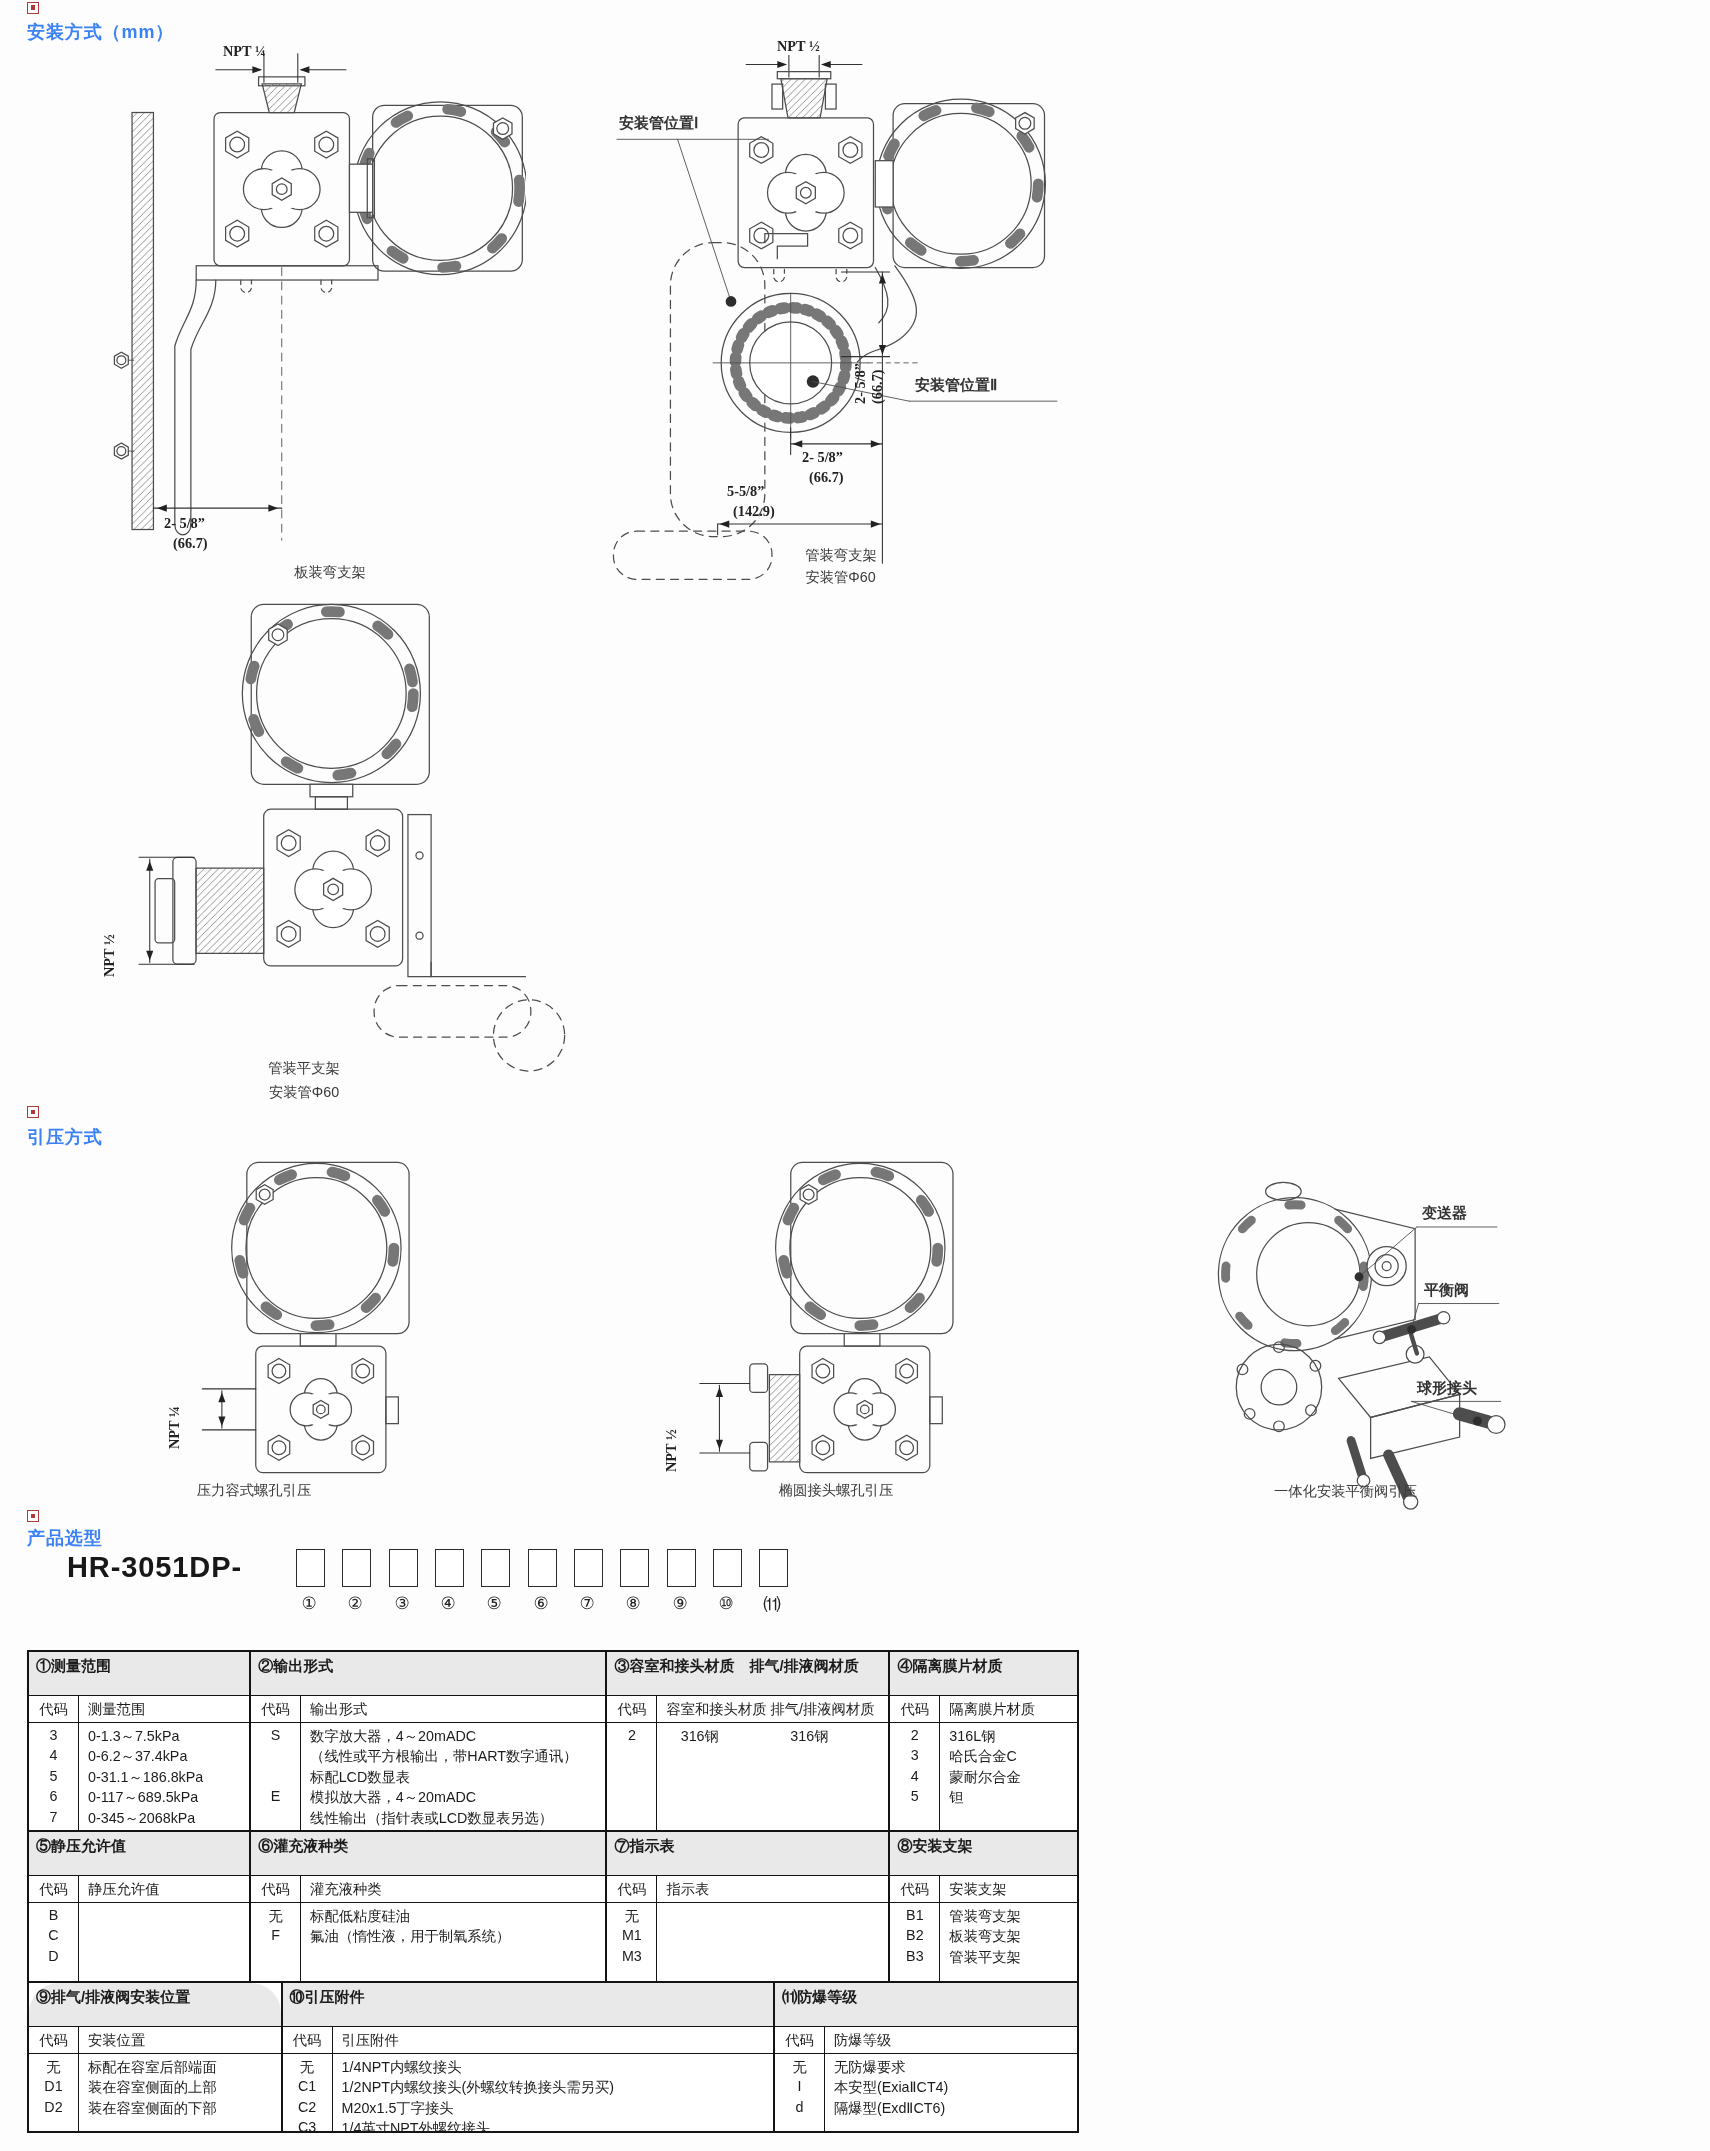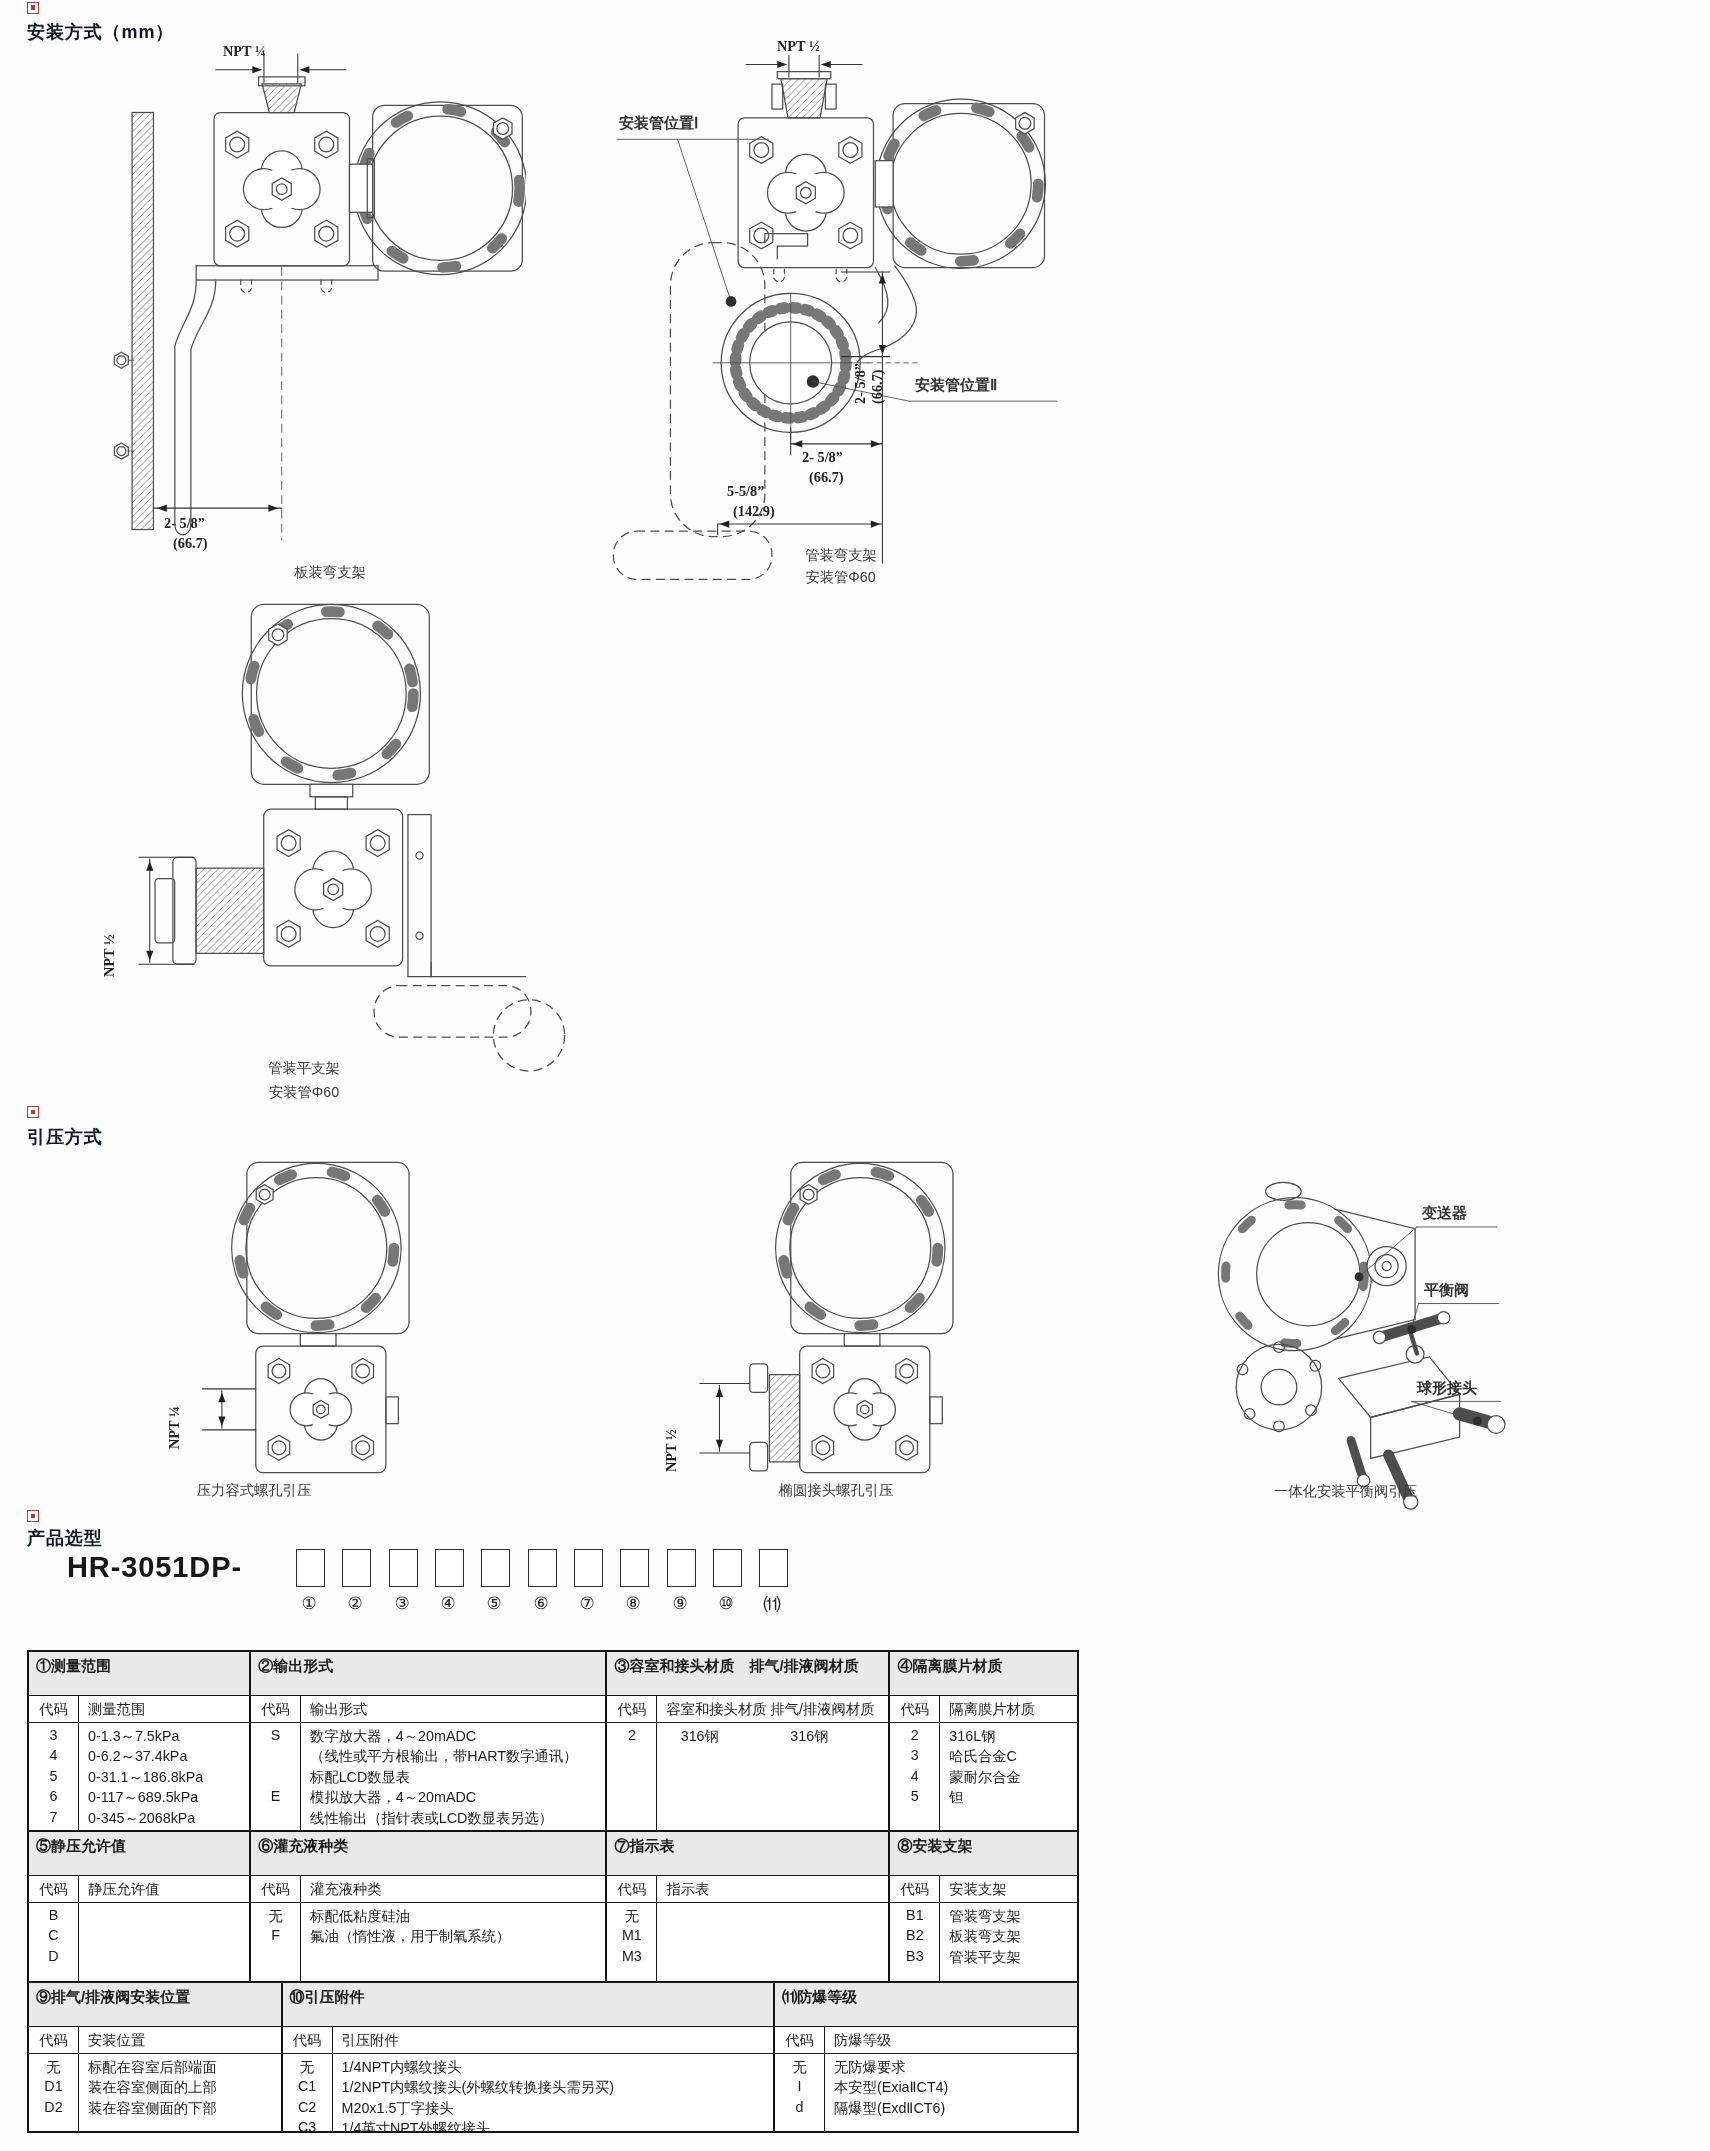--- a/index.html
+++ b/index.html
@@ -1,21 +1,21 @@
 <!DOCTYPE html>
 <html style="font-size:14.3px"><head>
 <meta charset="utf-8">
 <style>
   html,body{margin:0;padding:0;background:#e8e8e8;}
   .page{position:relative;width:1711px;height:2151px;background:#fdfdfd;margin:0 auto;overflow:hidden;
         font-family:"Liberation Sans",sans-serif;color:#1c1c1c;}
   .abs{position:absolute;}
   .mk{position:absolute;width:9.8px;height:9.8px;border:1.8px solid #b03a3a;background:#fff;}
   .mk::after{content:"";position:absolute;left:2.7px;top:2.7px;width:4.5px;height:4.5px;background:#b03a3a;}
-  .h1{position:absolute;font-size:18px;font-weight:700;letter-spacing:0.9px;color:#0f172a;}
+  .h1{position:absolute;font-size:18px;font-weight:700;letter-spacing:0.9px;color:#3b82f6;}
   .dim{position:absolute;font-family:"Liberation Serif",serif;font-weight:700;font-size:14.3px;color:#222;white-space:nowrap;}
   .clabel{position:absolute;font-size:14.3px;color:#3a3a3a;white-space:nowrap;text-align:center;}
   .flabel{position:absolute;font-size:15px;font-weight:700;color:#333;white-space:nowrap;}
   .rot{transform:rotate(-90deg);transform-origin:0 100%;}
   .rot .l2{display:block;}
   svg{position:absolute;left:0;top:0;stroke:#4d4d4d;fill:none;stroke-width:1.4px;stroke-linecap:round;}
   svg .thin{stroke-width:1px;}
   svg .dimln{stroke:#333;stroke-width:1.2px;}
   svg .dsh{stroke-dasharray:9 7;}
   svg .dsh2{stroke-dasharray:5 5;}
@@ -680,21 +680,21 @@
             </div>
             <div class="texts">
               <div>管装弯支架</div>
               <div>板装弯支架</div>
               <div>管装平支架</div>
             </div>
           </div>
         </div>
       </div>
       <div class="band" style="height: 150px;">
-        <div class="sec" style="width: 24%;">
+        <div class="sec" style="width: 24%; border-radius: 30px;">
           <div class="sec-h">⑨排气/排液阀安装位置</div>
           <div class="sec-sub">
             <span class="sub-code">代码</span>
             <span class="sub-col">安装位置</span>
           </div>
           <div class="sec-body" style="height: 93px;">
             <div class="codes">
               <div>无</div>
               <div>D1</div>
               <div>D2</div>

